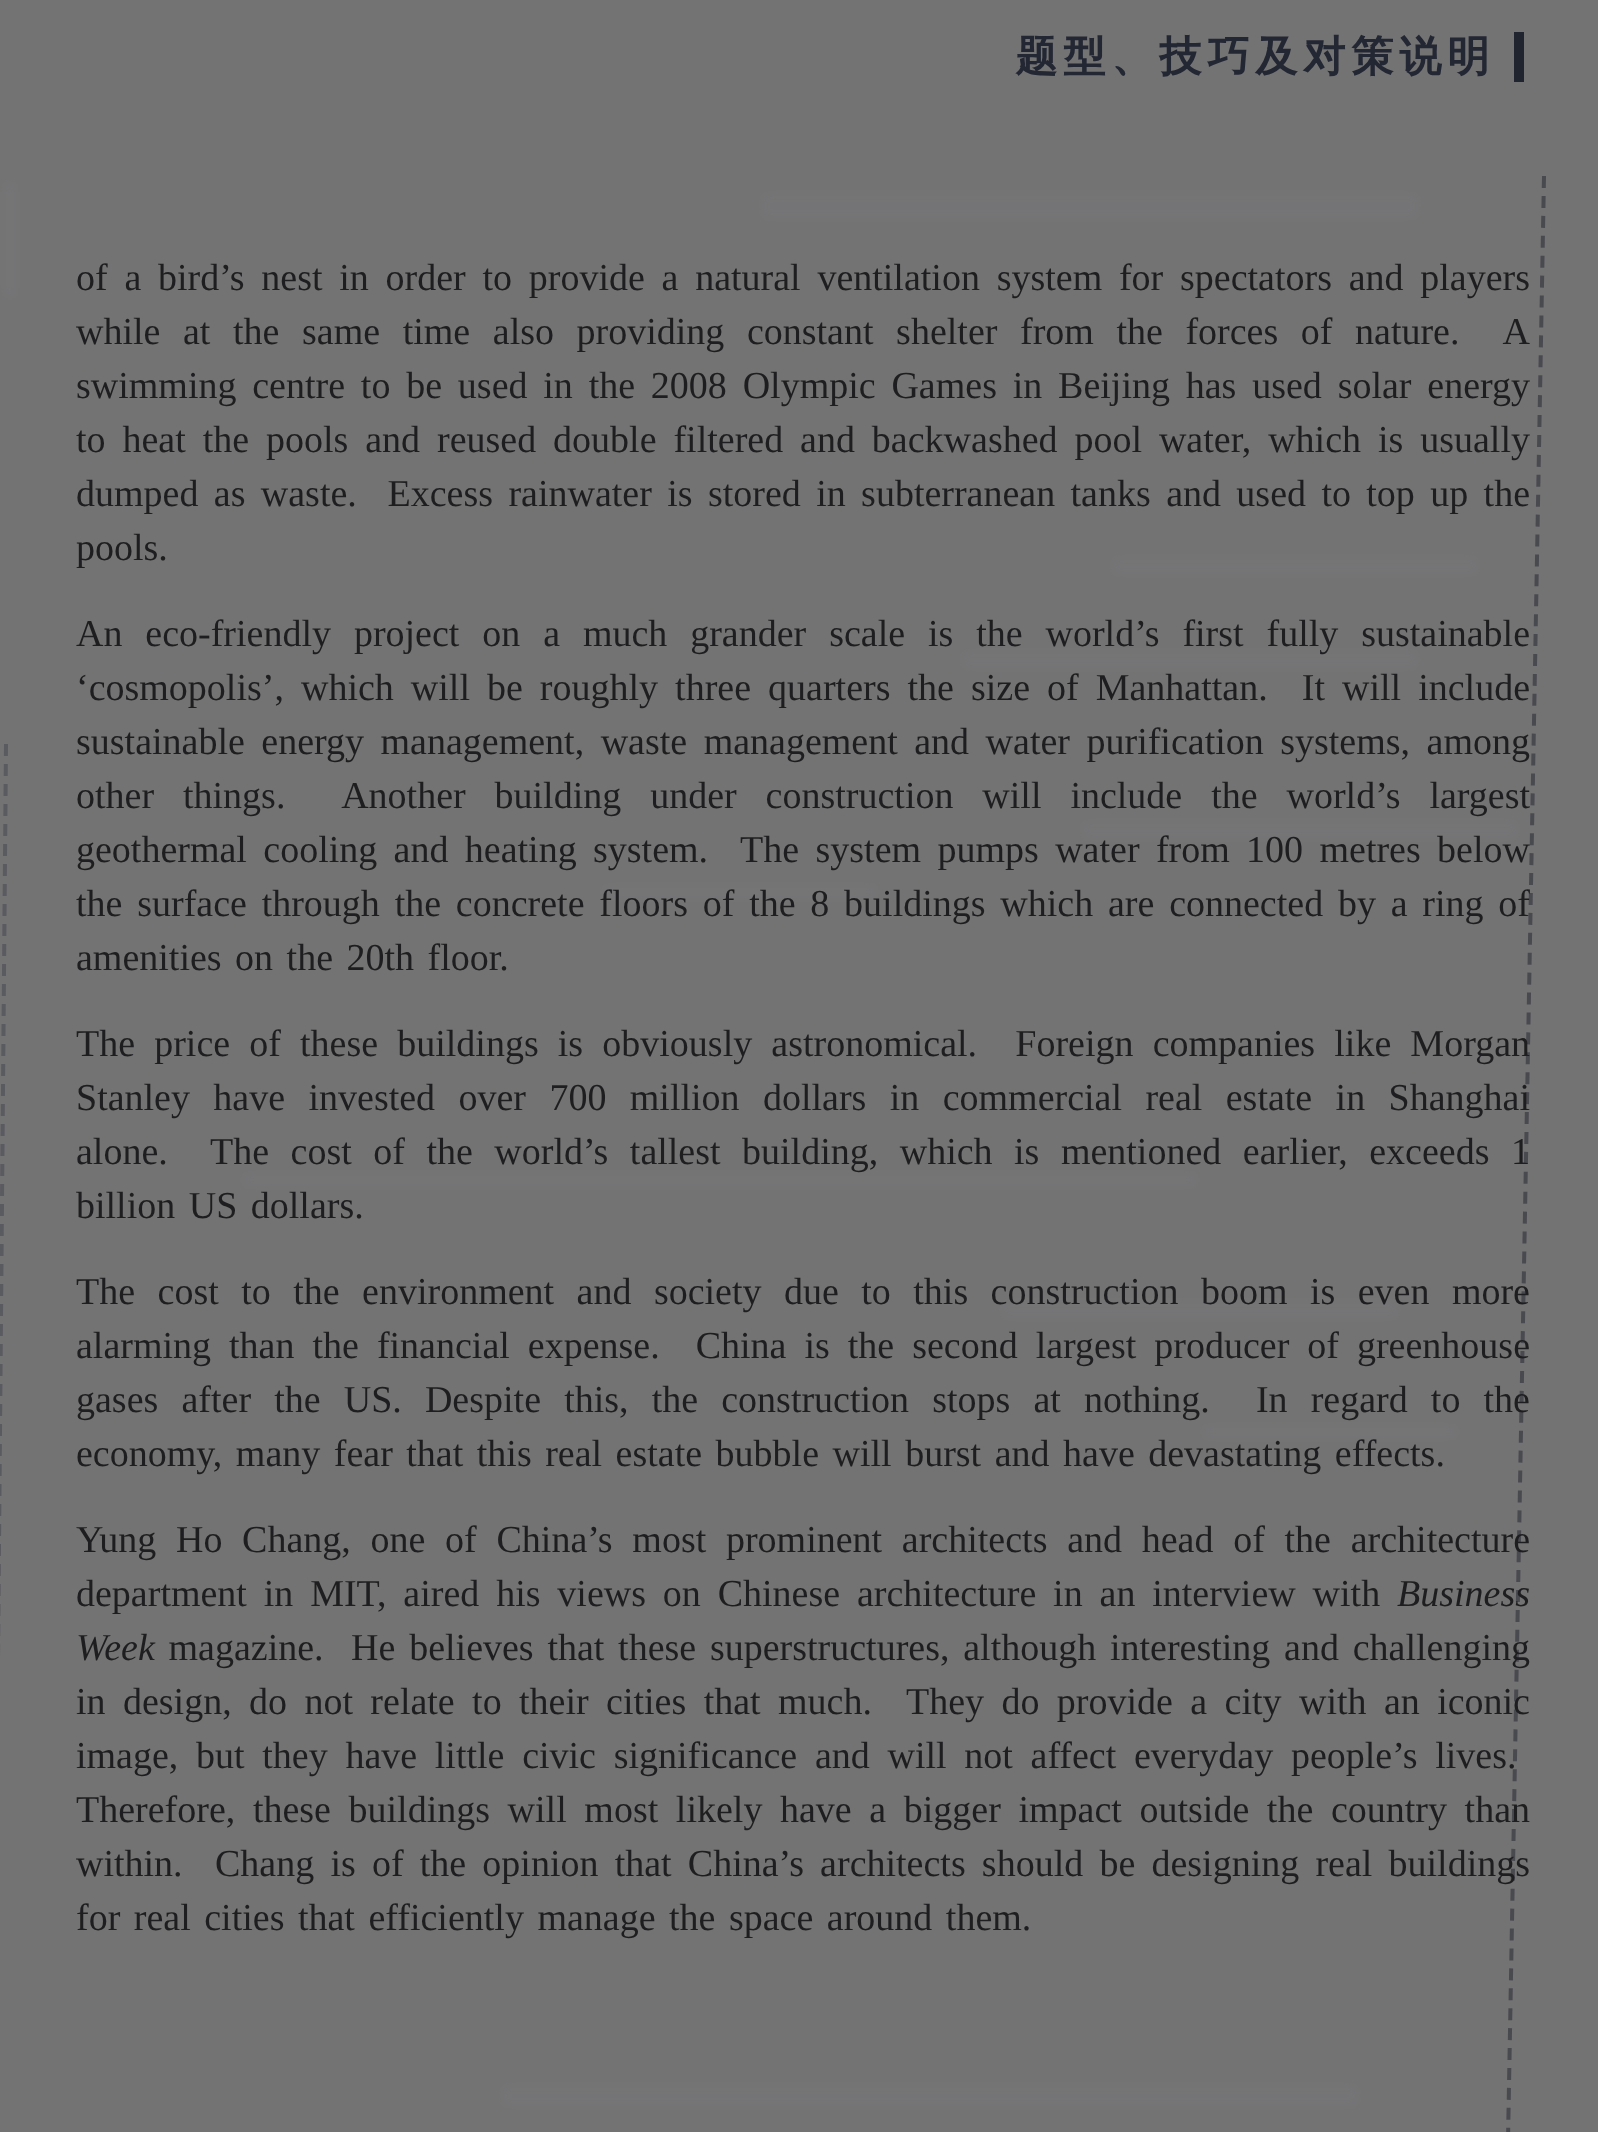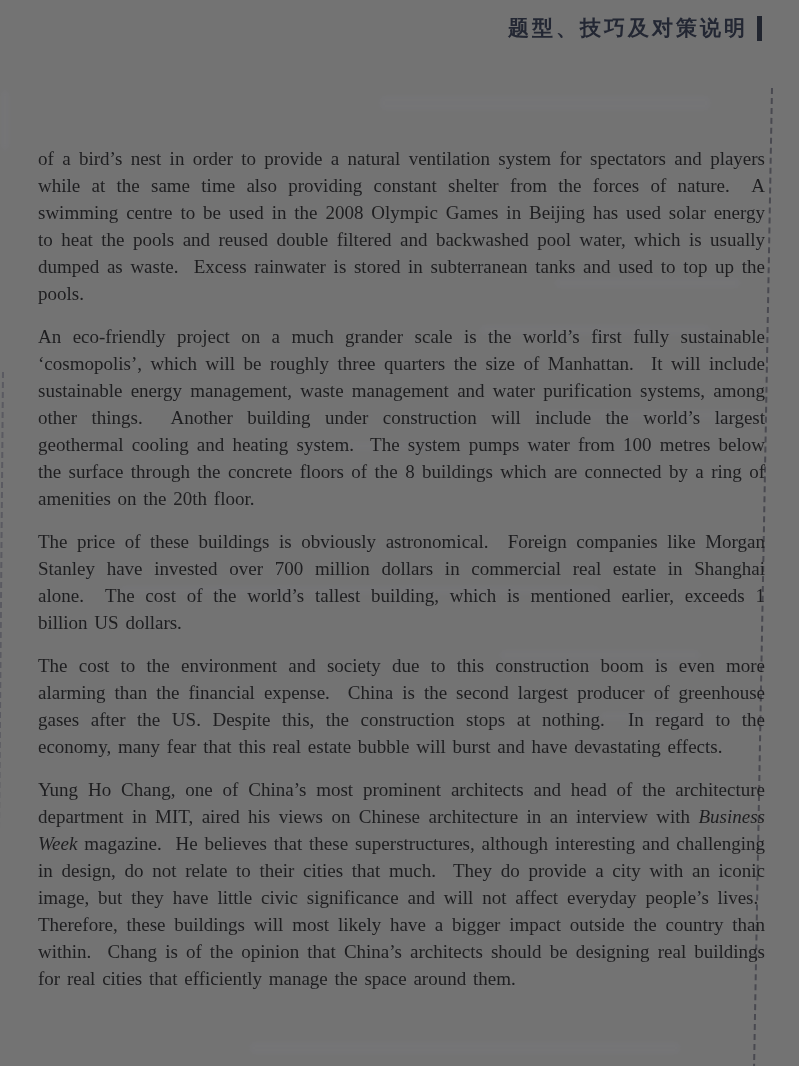--- a/index.html
+++ b/index.html
@@ -57,21 +57,20 @@
   }
   
   .body-text {
     position: absolute;
     left: 38px; top: 126px;
     width: 727px;
     font-size: 19px;
     line-height: 27px;
     color: #1e1e20;
     word-spacing: 2px;
-    margin-top: 19px;
   }
   .body-text p {
     margin: 0 0 16px 0;
     text-align: justify;
   }
   .body-text em { font-style: italic; }
   
   .ghost {
     position: absolute;
     background: #8a8aa0;

